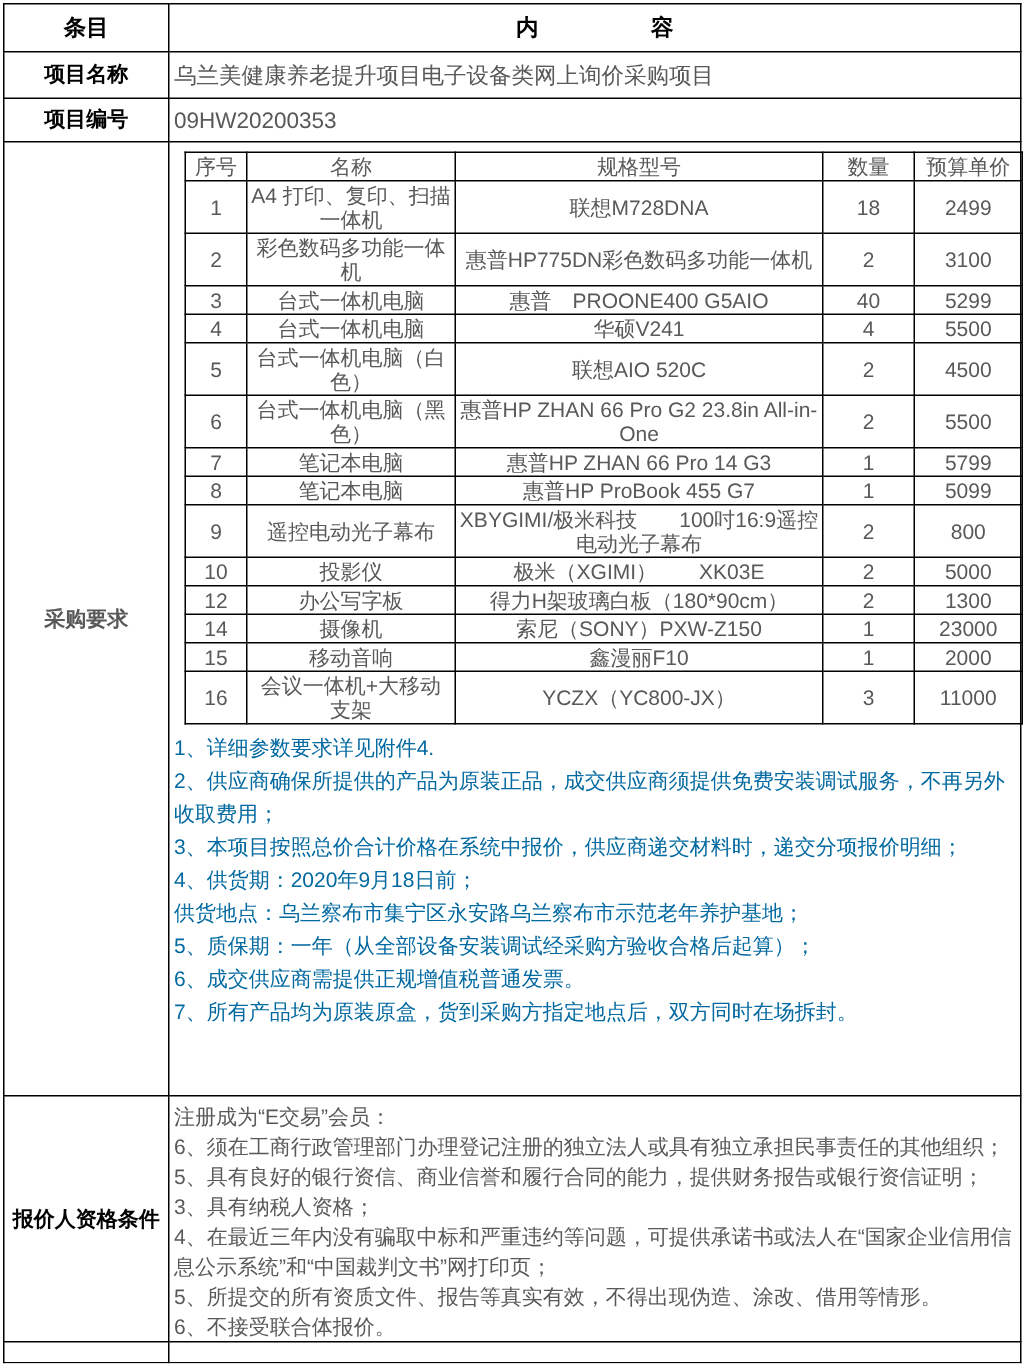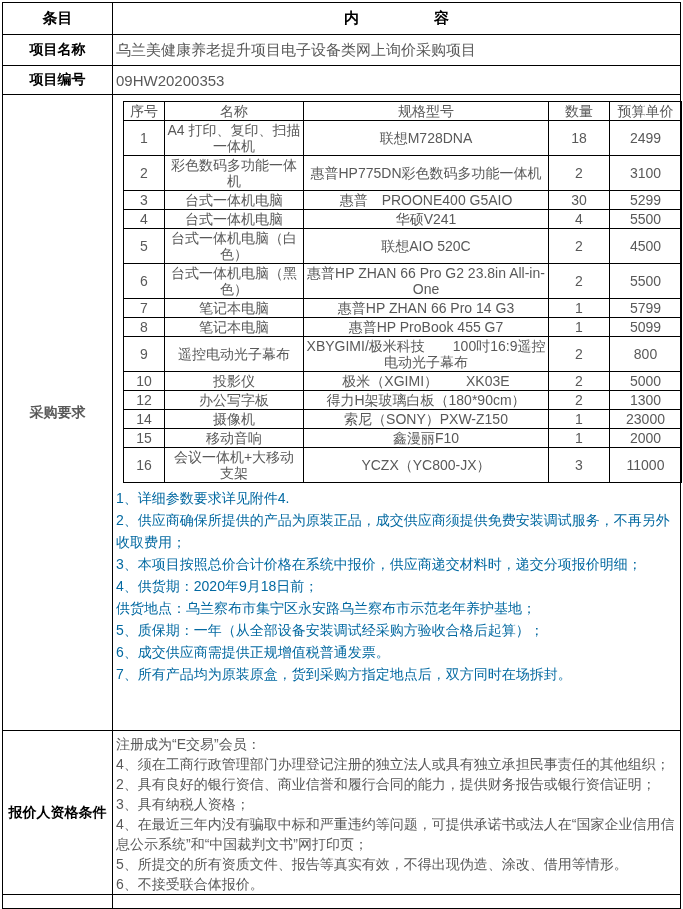--- a/index.html
+++ b/index.html
@@ -119,21 +119,21 @@
                   <td>2</td>
                   <td>彩色数码多功能一体机</td>
                   <td>惠普HP775DN彩色数码多功能一体机</td>
                   <td>2</td>
                   <td>3100</td>
                 </tr>
                 <tr>
                   <td>3</td>
                   <td>台式一体机电脑</td>
                   <td>惠普　PROONE400 G5AIO</td>
-                  <td>30</td>
+                  <td>40</td>
                   <td>5299</td>
                 </tr>
                 <tr>
                   <td>4</td>
                   <td>台式一体机电脑</td>
                   <td>华硕V241</td>
                   <td>4</td>
                   <td>5500</td>
                 </tr>
                 <tr>
@@ -219,22 +219,22 @@
               <div>7、所有产品均为原装原盒，货到采购方指定地点后，双方同时在场拆封。</div>
             </div>
       </td>
     </tr>
 
     <tr class="qual-row">
       <td class="label-cell">报价人资格条件</td>
       <td class="qual-cell">
         <div class="qual">
               <div>注册成为“E交易”会员：</div>
-              <div>4、须在工商行政管理部门办理登记注册的独立法人或具有独立承担民事责任的其他组织；</div>
-              <div>2、具有良好的银行资信、商业信誉和履行合同的能力，提供财务报告或银行资信证明；</div>
+              <div>6、须在工商行政管理部门办理登记注册的独立法人或具有独立承担民事责任的其他组织；</div>
+              <div>5、具有良好的银行资信、商业信誉和履行合同的能力，提供财务报告或银行资信证明；</div>
               <div>3、具有纳税人资格；</div>
               <div>4、在最近三年内没有骗取中标和严重违约等问题，可提供承诺书或法人在“国家企业信用信息公示系统”和“中国裁判文书”网打印页；</div>
               <div>5、所提交的所有资质文件、报告等真实有效，不得出现伪造、涂改、借用等情形。</div>
               <div>6、不接受联合体报价。</div>
             </div>
       </td>
     </tr>
 
     <tr class="stub-row">
       <td></td>

